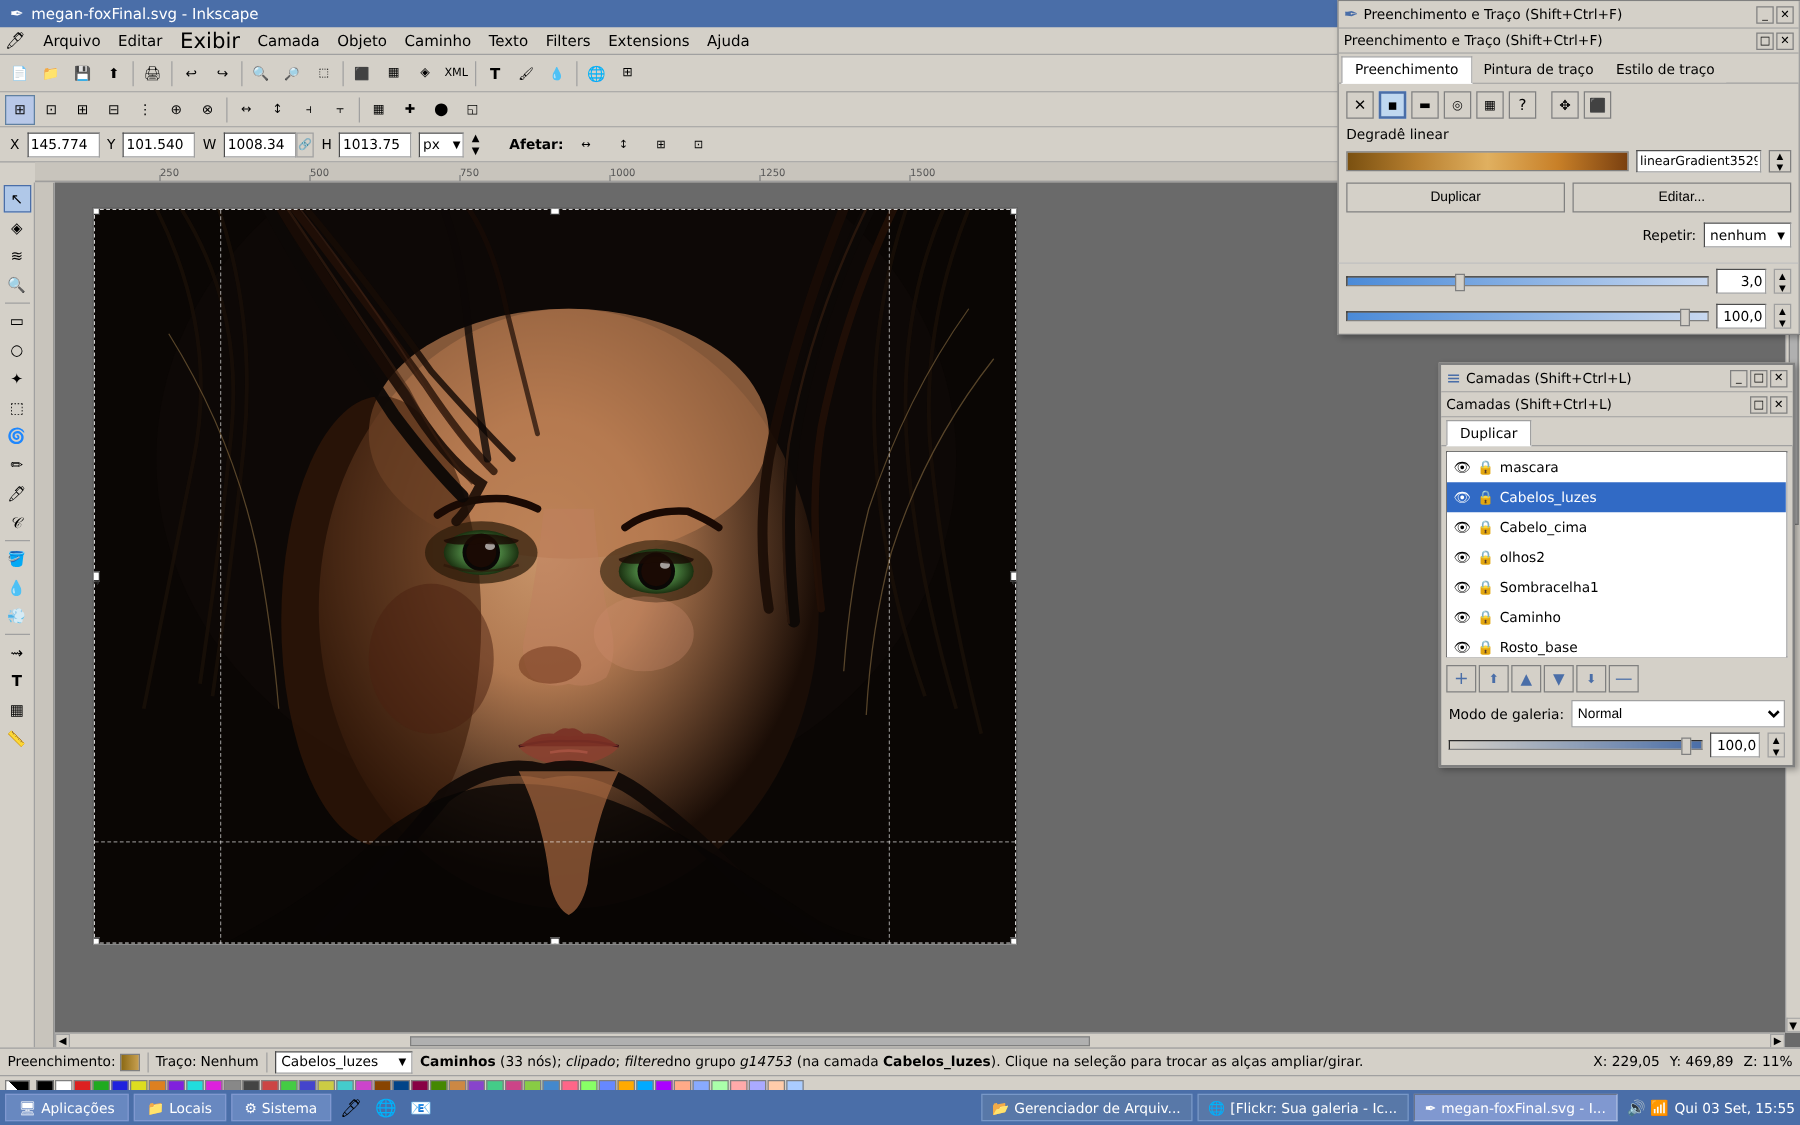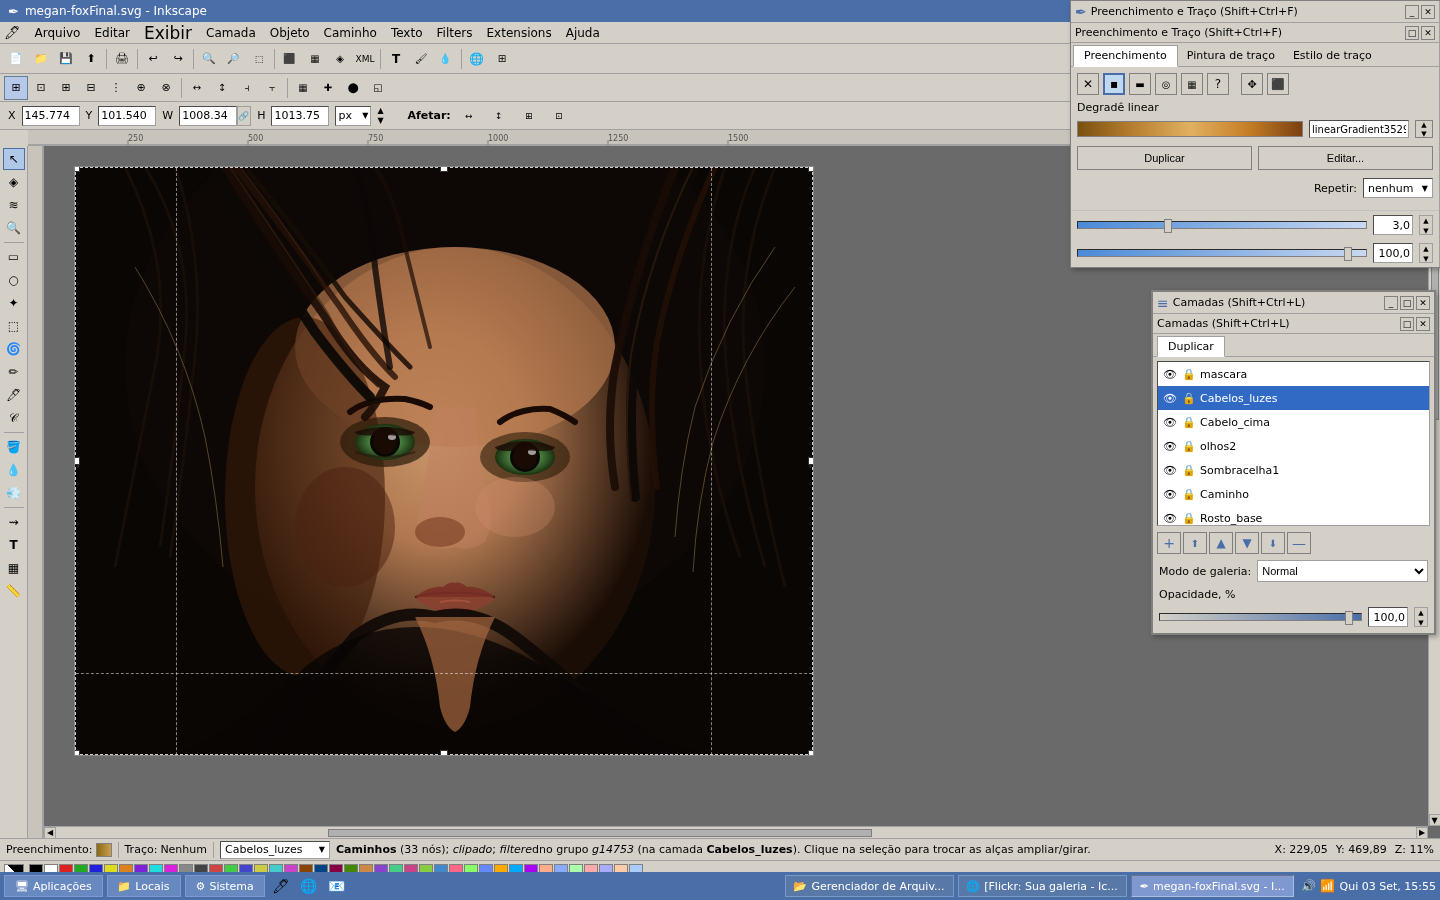--- a/index.html
+++ b/index.html
@@ -502,23 +502,20 @@
   <div style="padding:4px 6px;display:flex;align-items:center;gap:6px;">
     <span style="font-size:11px;">Modo de galeria:</span>
     <select style="flex:1;height:22px;font-size:11px;background:white;border:1px solid #a0a0a0;cursor:pointer;">
       <option>Normal</option>
       <option>Multiply</option>
       <option>Screen</option>
       <option>Overlay</option>
     </select>
   </div>
 
-  <div style="padding:2px 6px 6px;display:flex;align-items:center;gap:6px;">
-    <span style="font-size:11px;">Opacidade, %</span>
-  </div>
   <div style="padding:0 6px 6px;display:flex;align-items:center;gap:6px;">
     <div style="flex:1;height:8px;background:linear-gradient(to right, transparent, #4a6ea8);border:1px inset #808080;position:relative;">
       <div style="position:absolute;right:4%;top:-3px;width:8px;height:14px;background:#d4d0c8;border:1px solid #808080;cursor:pointer;"></div>
     </div>
     <input type="text" value="100,0" style="width: 40px; height: 20px; border: 1px inset rgb(160, 160, 160); background: white; font-size: 11px; text-align: right; padding: 0px 2px;">
     <div style="width:14px;height:20px;border:1px solid #a0a0a0;display:flex;flex-direction:column;cursor:pointer;">
       <span style="font-size:7px;line-height:10px;text-align:center;">▲</span>
       <span style="font-size:7px;line-height:10px;text-align:center;">▼</span>
     </div>
   </div>

